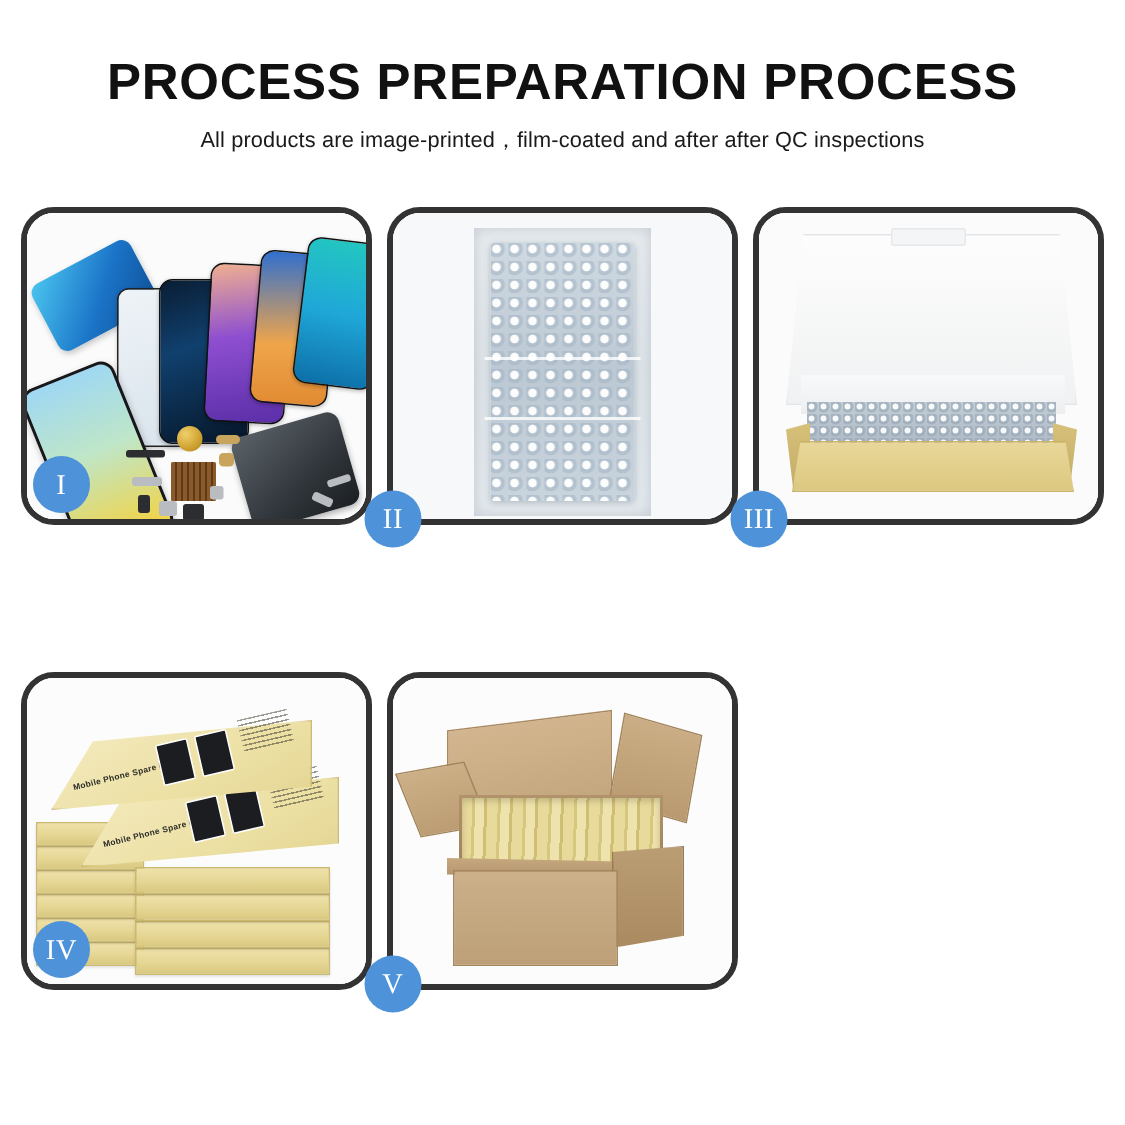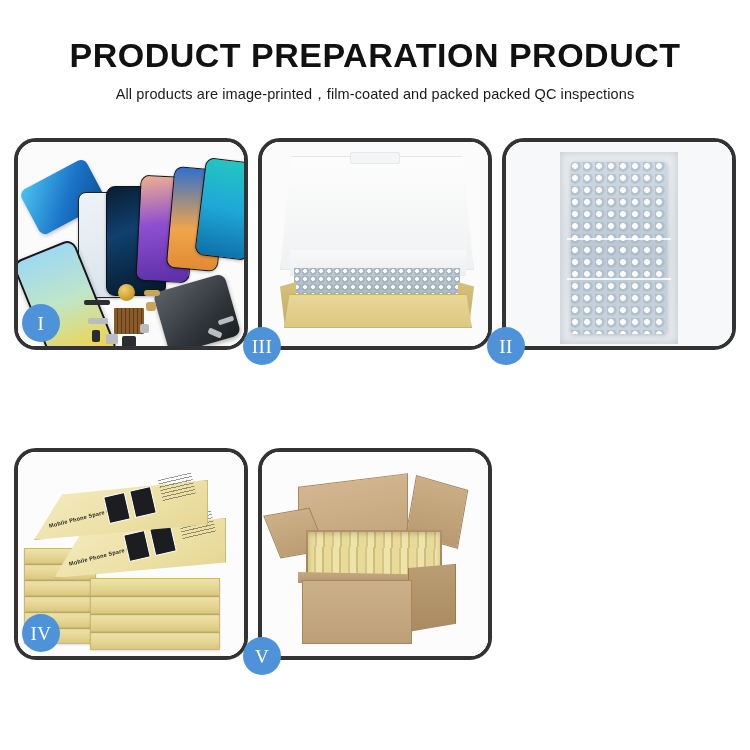--- a/index.html
+++ b/index.html
@@ -314,22 +314,22 @@
     clip-path: polygon(0 22%, 100% 0, 100% 74%, 0 100%);
   }
   .sl-tab {
     position: absolute; background: #b79a70; opacity: .85;
   }
 </style>
 </head>
 <body>
 
 <div class="header">
-  <h1 class="page-title">PRODUCT PREPARATION PRODUCT</h1>
-  <p class="page-subtitle">All products are image-printed，film-coated and packed packed QC inspections</p>
+  <h1 class="page-title">PROCESS PREPARATION PROCESS</h1>
+  <p class="page-subtitle">All products are image-printed，film-coated and after after QC inspections</p>
 </div>
 
 <div class="steps-grid">
 
   <div class="step-panel p1">
     <div class="panel-inner">
       <div class="scene-products">
         <div class="ph-blue-flat"></div>
         <div class="pf-glass"></div>
         <div class="ph-screen pf1"></div>
@@ -349,45 +349,45 @@
         <div class="part lite" style="left:88px;top:192px;width:12px;height:10px;"></div>
         <div class="part dark" style="left:104px;top:194px;width:14px;height:11px;border-radius:2px;"></div>
         <div class="part lite" style="left:122px;top:182px;width:9px;height:9px;"></div>
         <div class="part lite" style="left:190px;top:188px;width:14px;height:6px;transform:rotate(24deg);"></div>
         <div class="part lite" style="left:200px;top:176px;width:16px;height:5px;transform:rotate(-18deg);"></div>
       </div>
     </div>
     <div class="step-badge">I</div>
   </div>
 
+  <div class="step-panel p2">
+    <div class="panel-inner">
+      <div class="scene-bubble">
+        <div class="wrap-sheet"></div>
+        <div class="wrap-pack"></div>
+        <div class="wrap-seam" style="top:96px;"></div>
+        <div class="wrap-seam" style="top:136px;"></div>
+      </div>
+    </div>
+    <div class="step-badge">II</div>
+  </div>
+
   <div class="step-panel p3">
     <div class="panel-inner">
       <div class="scene-flatbox">
         <div class="fb-lid"></div>
         <div class="fb-lid-tab"></div>
         <div class="fb-foam"></div>
         <div class="fb-bubble-fill"></div>
         <div class="fb-side-l"></div>
         <div class="fb-side-r"></div>
         <div class="fb-front"></div>
       </div>
     </div>
     <div class="step-badge">III</div>
-  </div>
-
-  <div class="step-panel p2">
-    <div class="panel-inner">
-      <div class="scene-bubble">
-        <div class="wrap-sheet"></div>
-        <div class="wrap-pack"></div>
-        <div class="wrap-seam" style="top:96px;"></div>
-        <div class="wrap-seam" style="top:136px;"></div>
-      </div>
-    </div>
-    <div class="step-badge">II</div>
   </div>
 
   <div class="step-panel p4">
     <div class="panel-inner">
       <div class="scene-stack">
 
         <div class="stk-box" style="left:6px;top:176px;width:70px;height:14px;"></div>
         <div class="stk-box" style="left:6px;top:160px;width:70px;height:14px;"></div>
         <div class="stk-box" style="left:6px;top:144px;width:70px;height:14px;"></div>
         <div class="stk-box" style="left:6px;top:128px;width:70px;height:14px;"></div>

